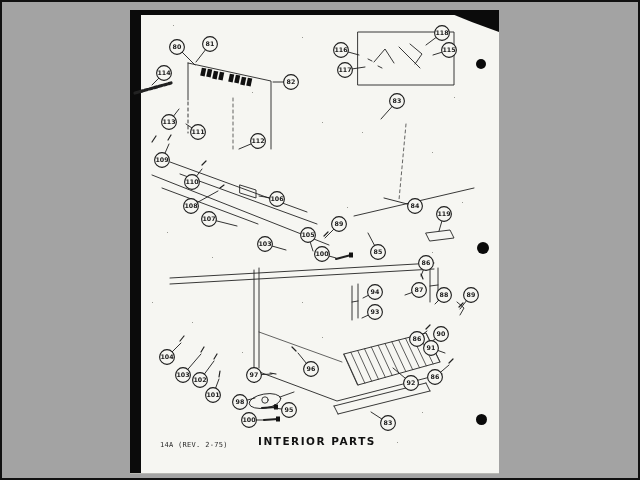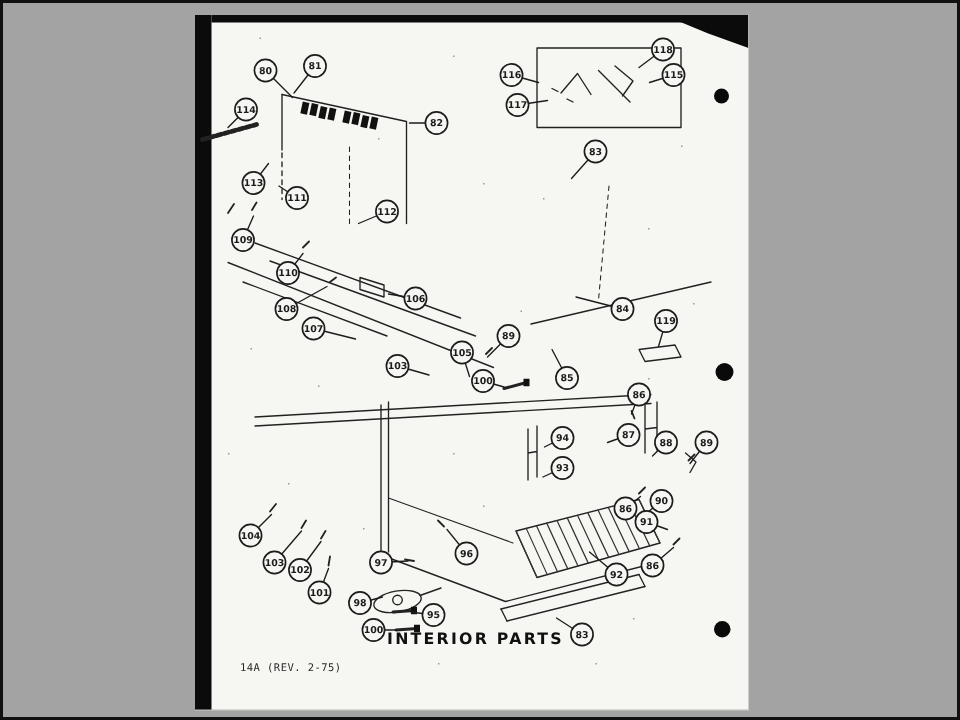--- a/index.html
+++ b/index.html
@@ -10,21 +10,21 @@
         background:#f6f6f2;}
   .edge-band-left{position:absolute;left:0;top:0;width:11px;height:464px;background:#0b0b0b;}
   .edge-bar-top{position:absolute;left:11px;top:0;width:322px;height:5px;background:#0b0b0b;}
   .corner-blob{position:absolute;left:322px;top:0;width:47px;height:22px;background:#0b0b0b;
                clip-path:polygon(0 0,100% 0,100% 100%,42% 55%,0 18%);}
   .scan-bottom-line{position:absolute;left:0;bottom:0;width:369px;height:1px;background:#b9b9b4;}
   #art{position:absolute;left:0;top:0;}
   .punch-hole{position:absolute;border-radius:50%;background:#0a0a0a;}
   #footer-left{position:absolute;left:158px;top:439px;font-size:7px;color:#2a2a2a;
                font-family:"DejaVu Sans Mono","Liberation Mono",monospace;letter-spacing:0.3px;}
-  #title{position:absolute;left:245px;top:418px;width:140px;text-align:center;
+  #title{position:absolute;left:245px;top:433px;width:140px;text-align:center;
          font-size:10.5px;font-weight:bold;color:#111;letter-spacing:1.5px;}
   .speck{position:absolute;width:1px;height:1px;background:transparent;}
 </style>
 </head>
 <body>
 
 <div id="stage">
   <div id="scan">
     <div class="edge-band-left"></div>
     <div class="edge-bar-top"></div>

